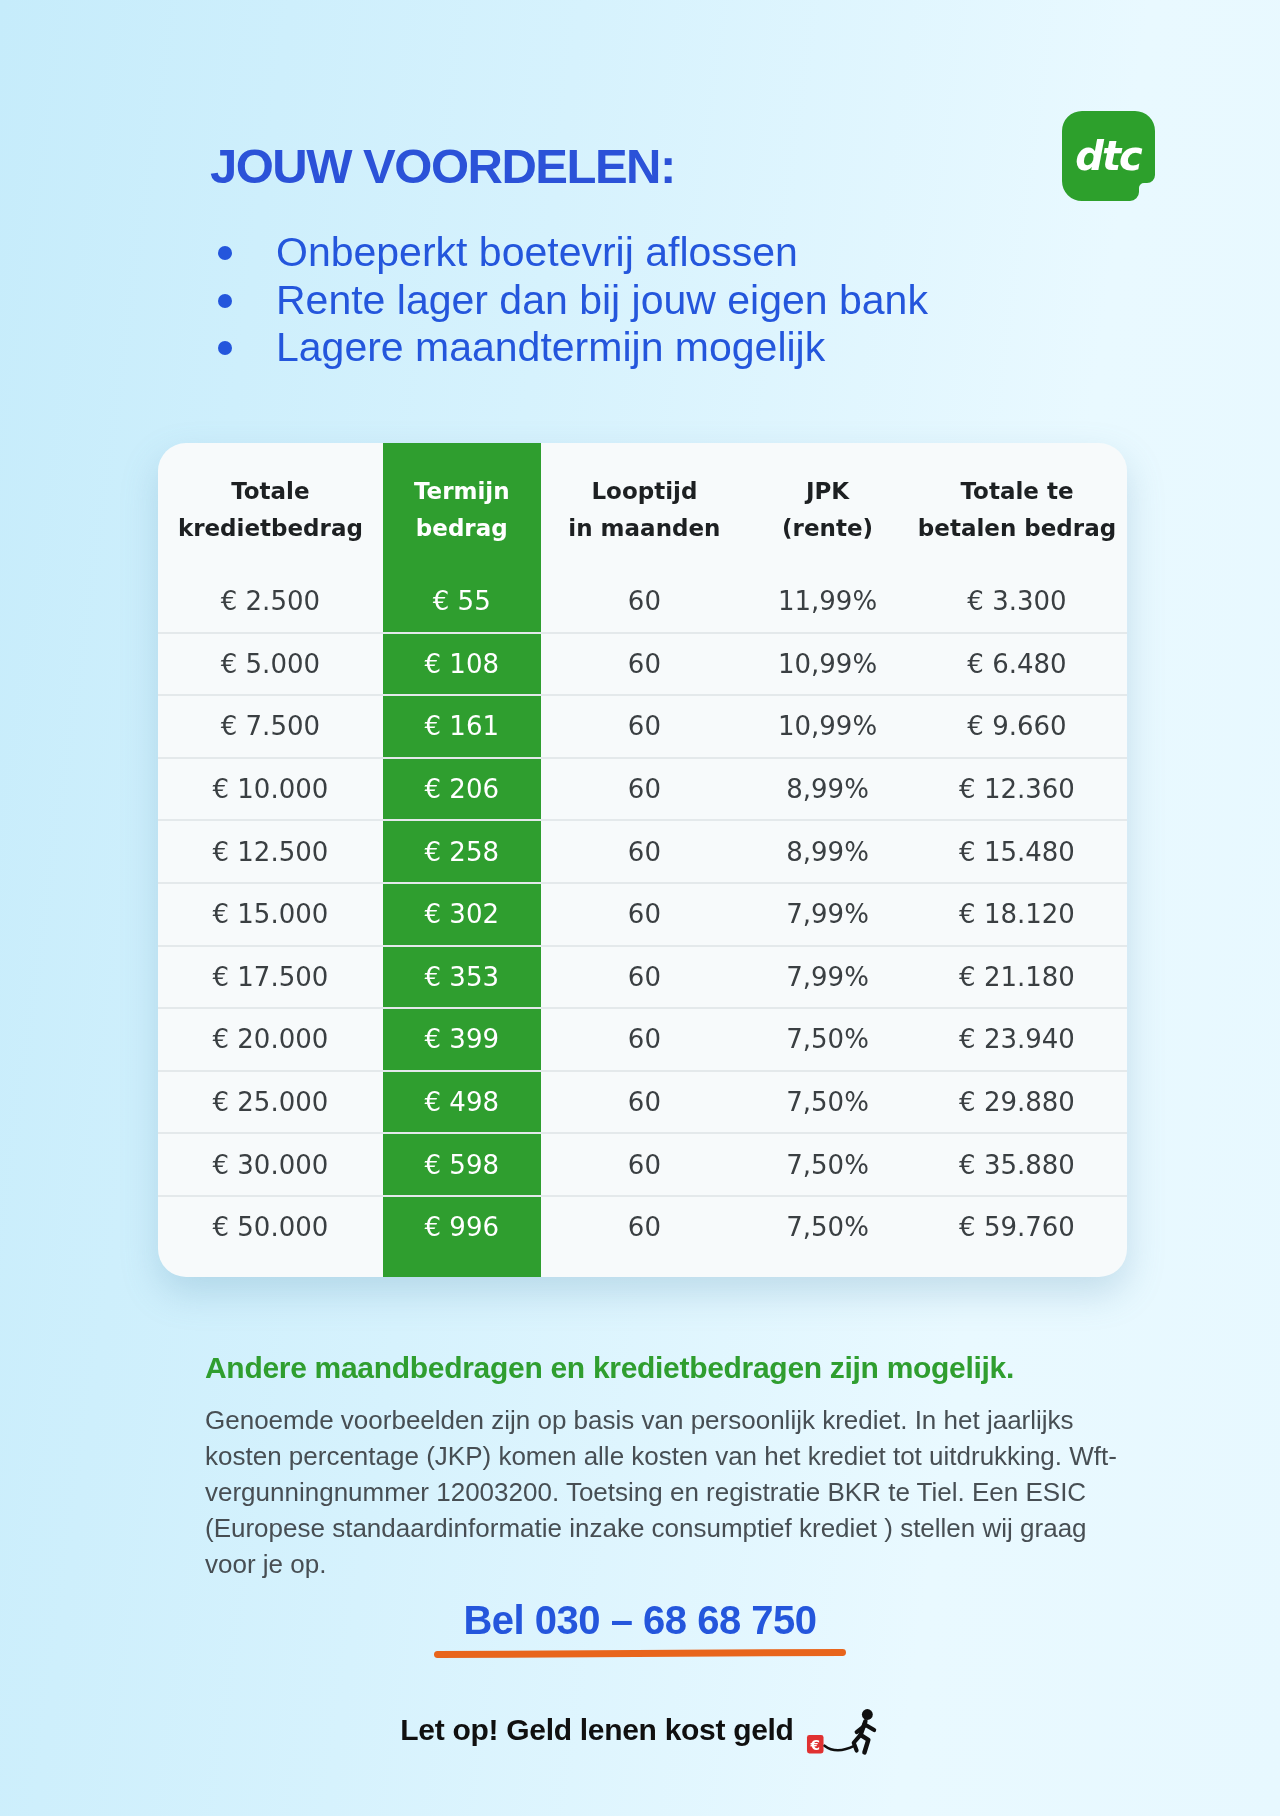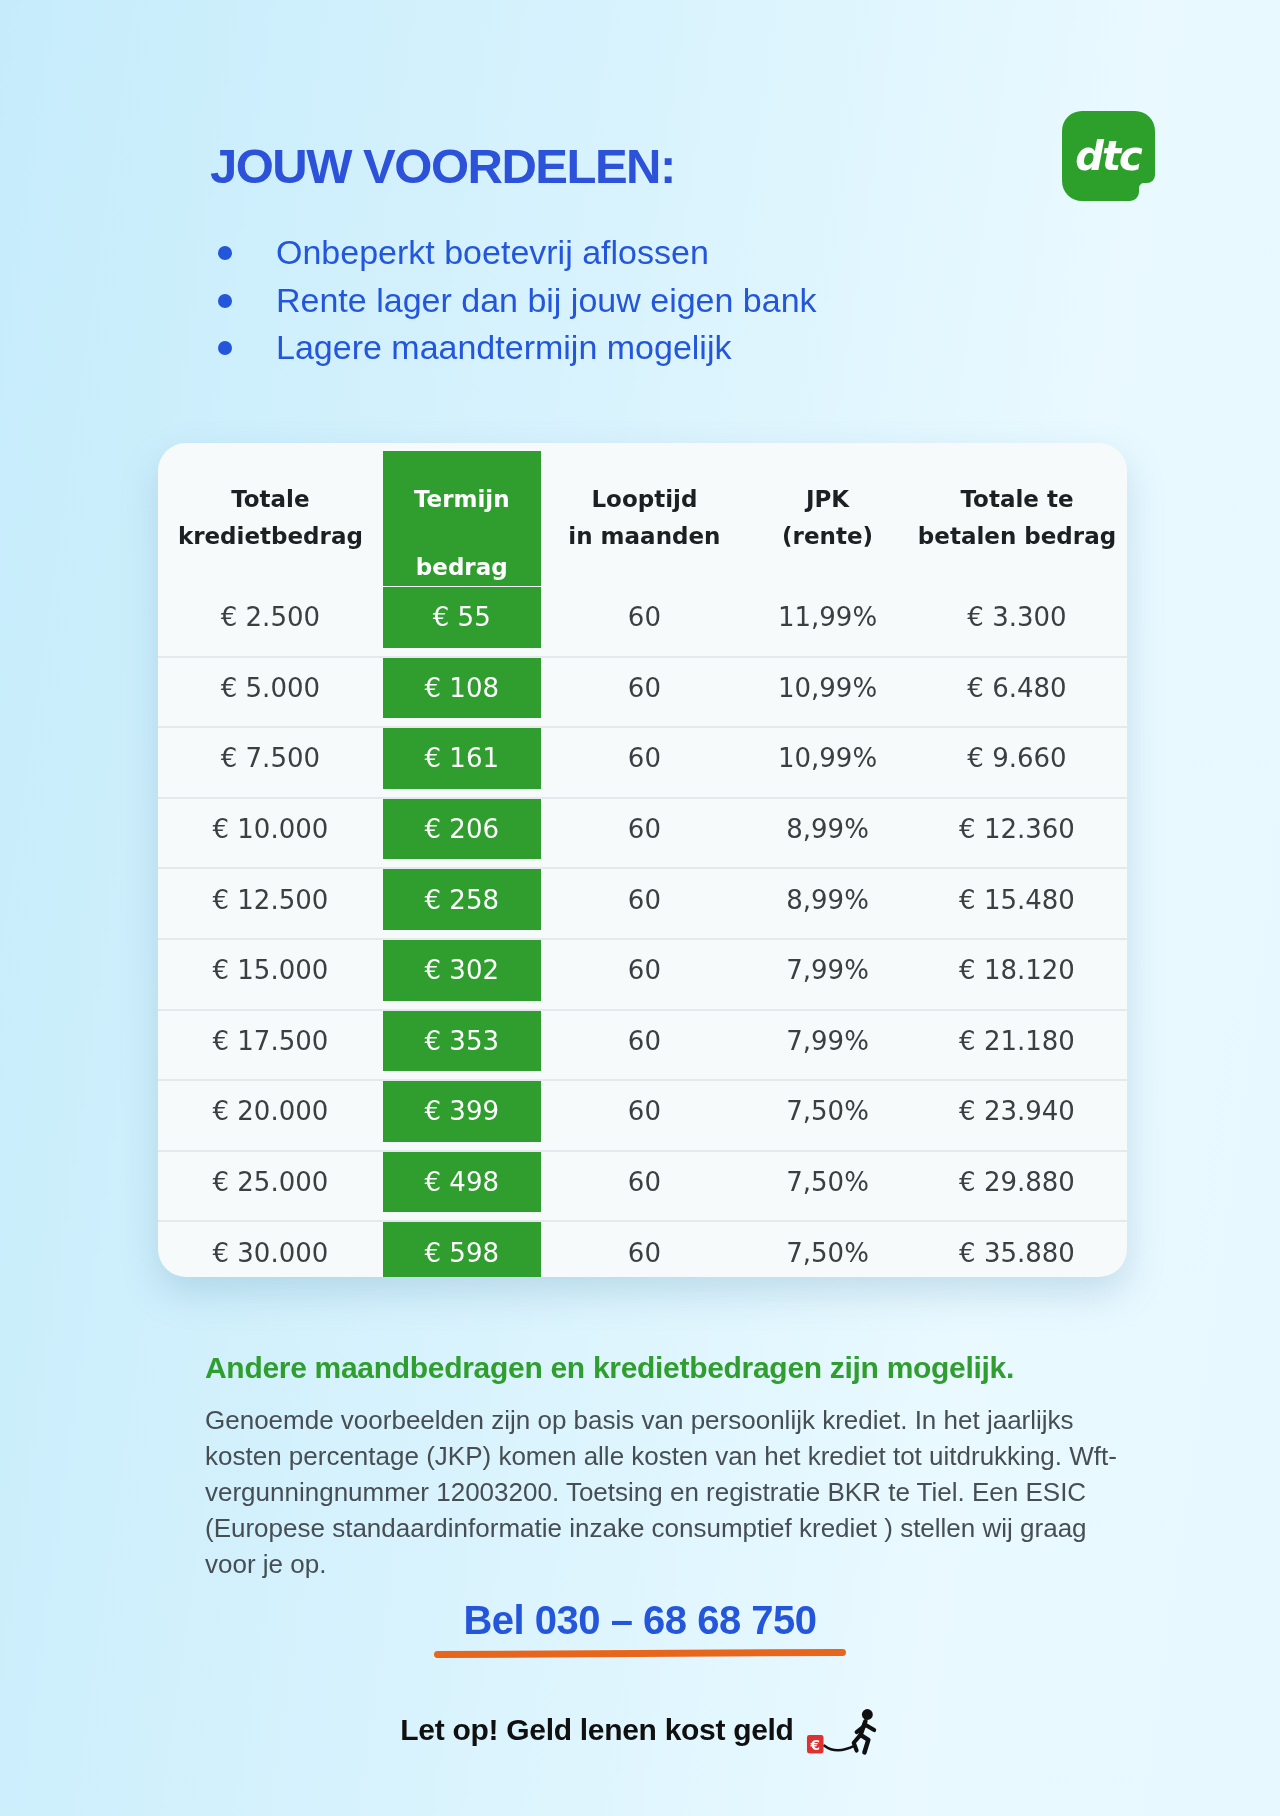--- a/index.html
+++ b/index.html
@@ -11,40 +11,40 @@
   
   .title{
     position:absolute;left:210px;top:142px;
     font-size:49px;font-weight:bold;letter-spacing:-1.5px;
     color:#2b52d8;line-height:1;
   }
   .logo{position:absolute;left:1062px;top:111px;width:93px;height:91px;font-style:italic;}
   .benefits{position:absolute;left:212px;top:229px;list-style:none;margin:0;padding:0;}
   .benefits li{
     position:relative;height:47.5px;line-height:47.5px;
-    padding-left:64px;font-size:34px;color:#2456dc;
+    padding-left:64px;font-size:41px;color:#2456dc;
   }
   .benefits li .dot{
     position:absolute;left:6px;top:17px;width:14px;height:14px;border-radius:50%;
     background:#2456dc;
   }
   
   .card{
     position:absolute;left:158px;top:443px;width:969px;height:834px;
     background:#f7fafb;border-radius:28px;overflow:hidden;
     box-shadow:0 16px 36px rgba(96,150,184,0.28);
     font-family:"DejaVu Sans","Liberation Sans",sans-serif;
   }
-  .t-grid{display:grid;grid-template-columns:23.2% 16.3% 21.4% 16.4% 22.7%;margin-top:8px;}
+  .t-grid{display:grid;grid-template-columns:23.2% 16.3% 21.4% 16.4% 22.7%;}
   .t-head{height:128px;}
   .t-head .t-hcell{
     display:flex;flex-direction:column;align-items:center;padding-top:30px;
     font-size:23px;font-weight:bold;color:#1d2022;line-height:37px;text-align:center;
   }
-  .t-head .t-hcell.green{background:#2f9e2f;color:#ffffff;gap:31px;}
+  .t-head .t-hcell.green{background:#2f9e2f;color:#ffffff;}
   .t-body .t-row{height:60.6px;}
   .t-body .t-row + .t-row{border-top:2px solid #e4e9eb;}
   .t-cell{
     display:flex;align-items:center;justify-content:center;
     font-size:26px;color:#3a3f42;height:100%;
   }
   .t-cell.green{background:#2f9e2f;color:#ffffff;}
   .t-filler{height:40px;}
   .t-filler .t-cell{height:40px;}
   

